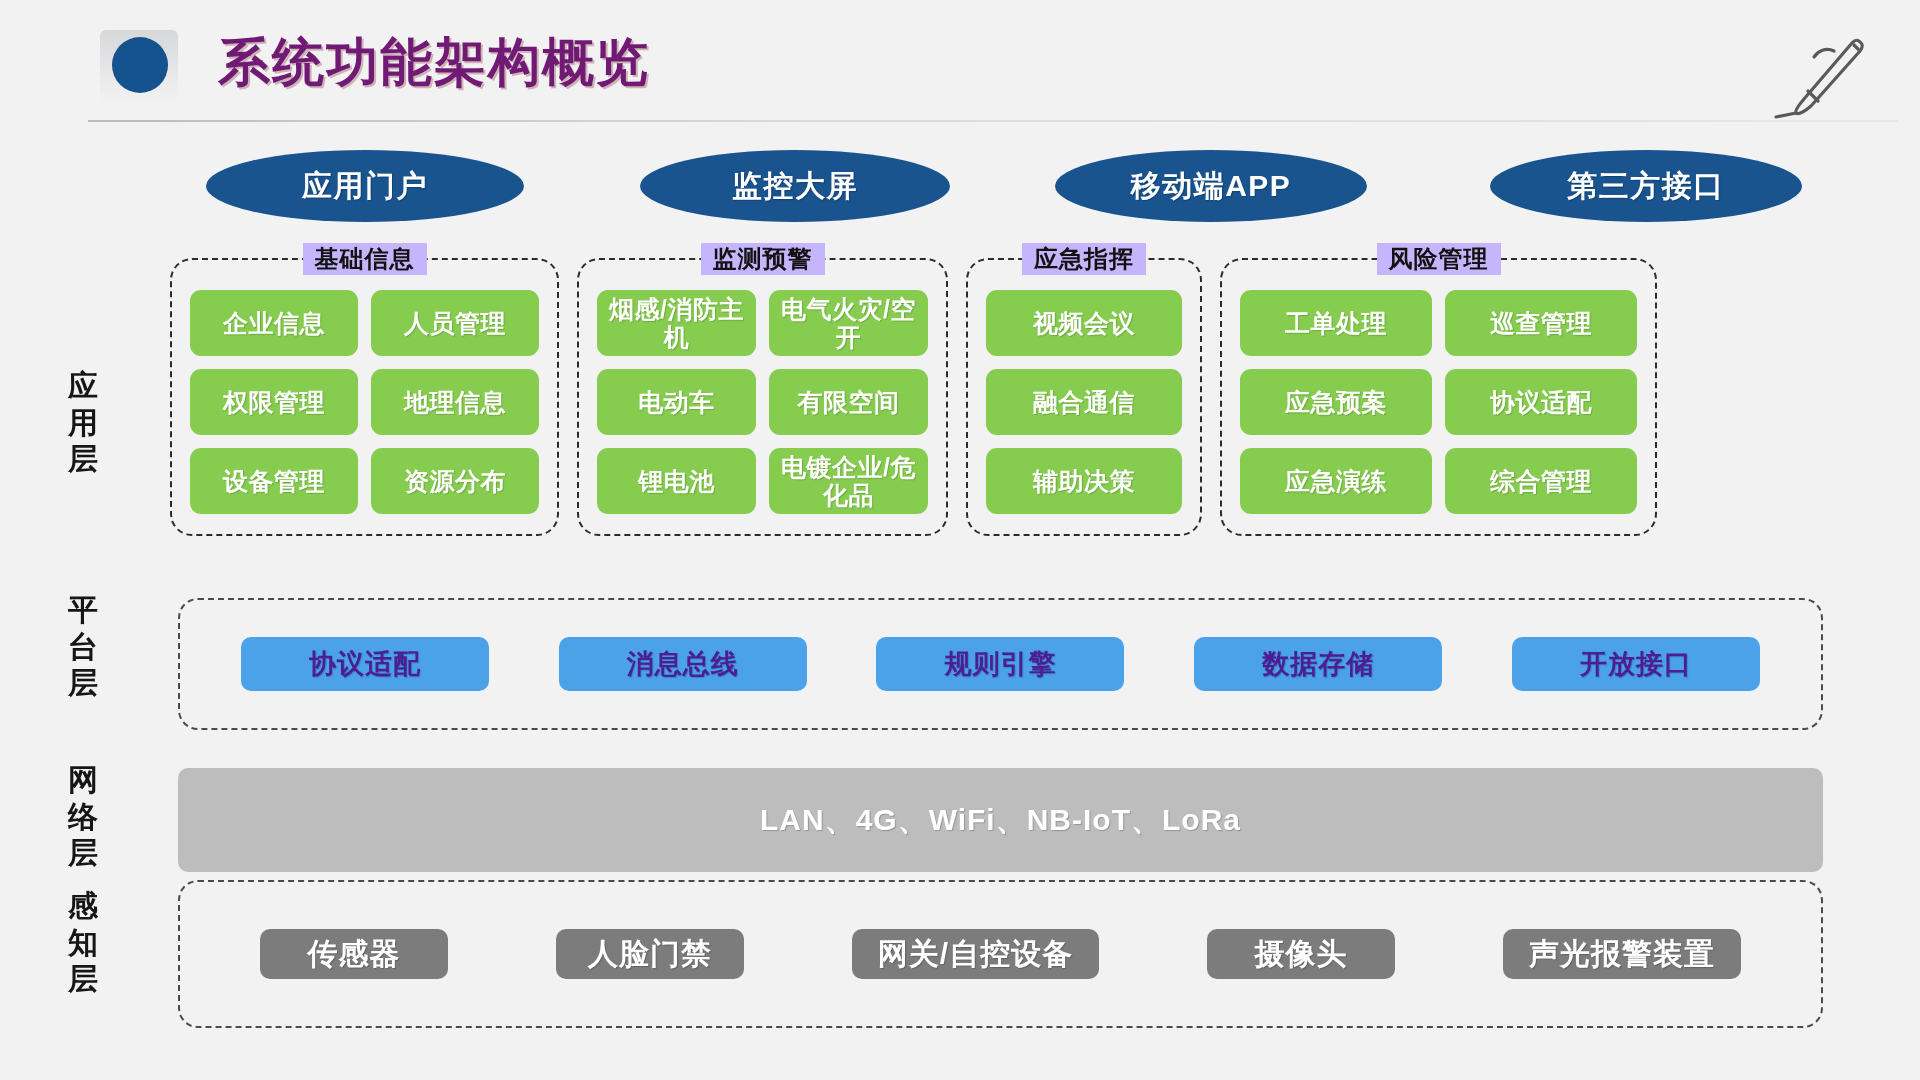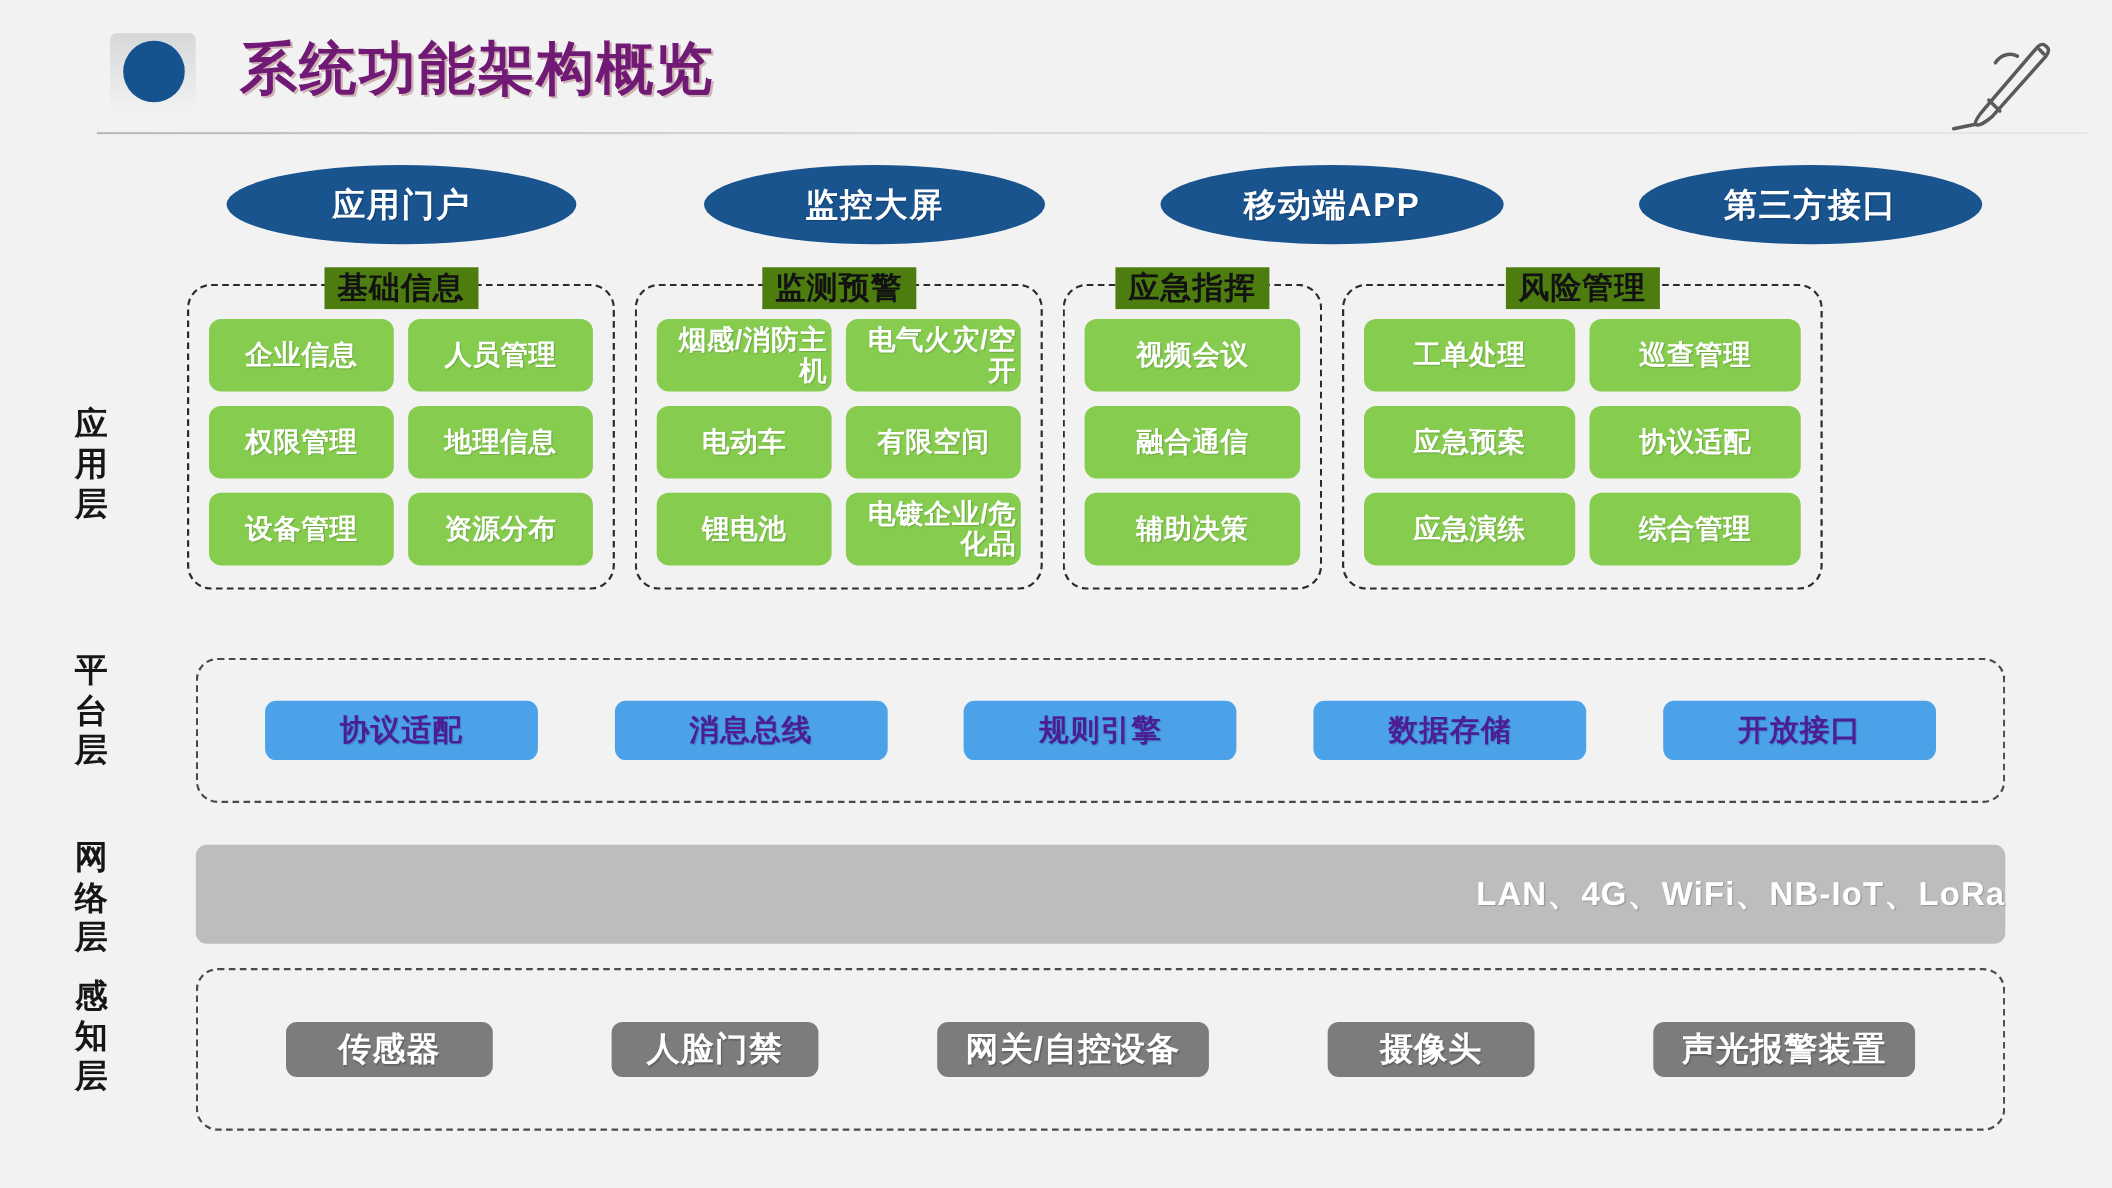--- a/index.html
+++ b/index.html
@@ -88,43 +88,43 @@
     padding: 30px 18px 20px 18px;
     border: 2px dashed #2b2b2b;
     border-radius: 22px;
     background: transparent;
   }
   .app-group-title {
     position: absolute;
     top: -17px;
     left: 50%;
     transform: translateX(-50%);
-    background: #4d7c0f;
+    background: #c4b5fd;
     padding: 0 12px;
-    font-size: 28px;
+    font-size: 24px;
     font-weight: 700;
     color: #121212;
     white-space: nowrap;
     letter-spacing: 1px;
   }
   .app-grid {
     display: grid;
     gap: 13px;
   }
   .app-grid.cols-2 { grid-template-columns: 172px 172px; }
   .app-grid.cols-1 { grid-template-columns: 192px; }
 
   .chip-green {
     background: #86cc4e;
     border-radius: 11px;
     height: 66px;
     display: flex;
     align-items: center;
     justify-content: center;
-    text-align: right;
+    text-align: center;
     color: #ffffff;
     font-size: 25px;
     font-weight: 700;
     line-height: 1.12;
     letter-spacing: 0.5px;
     text-shadow: 1px 1px 1px rgba(70,110,40,0.35);
     padding: 0 4px;
   }
 
   
@@ -157,26 +157,26 @@
     font-size: 27px;
     font-weight: 700;
     letter-spacing: 1px;
     text-shadow: 1px 1px 1px rgba(30,80,130,0.35);
   }
 
   
   #network-layer {
     position: absolute;
     left: 178px; top: 768px;
-    width: 1645px; height: 90px;
+    width: 1645px; height: 104px;
     background: #bdbdbd;
     border-radius: 10px;
     display: flex;
     align-items: center;
-    justify-content: flex-end;
+    justify-content: center;
   }
   #network-text {
     color: #ffffff;
     font-size: 30px;
     font-weight: 700;
     letter-spacing: 1px;
     text-shadow: 1px 1px 1px rgba(90,90,90,0.4);
   }
 
   

